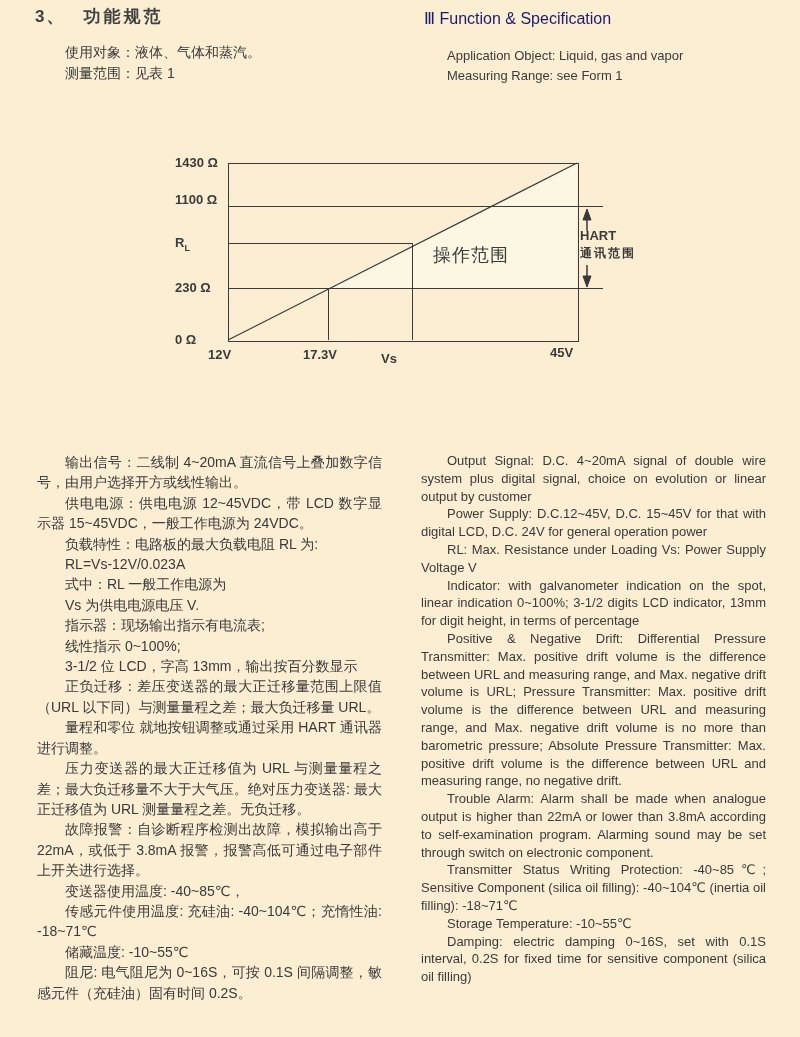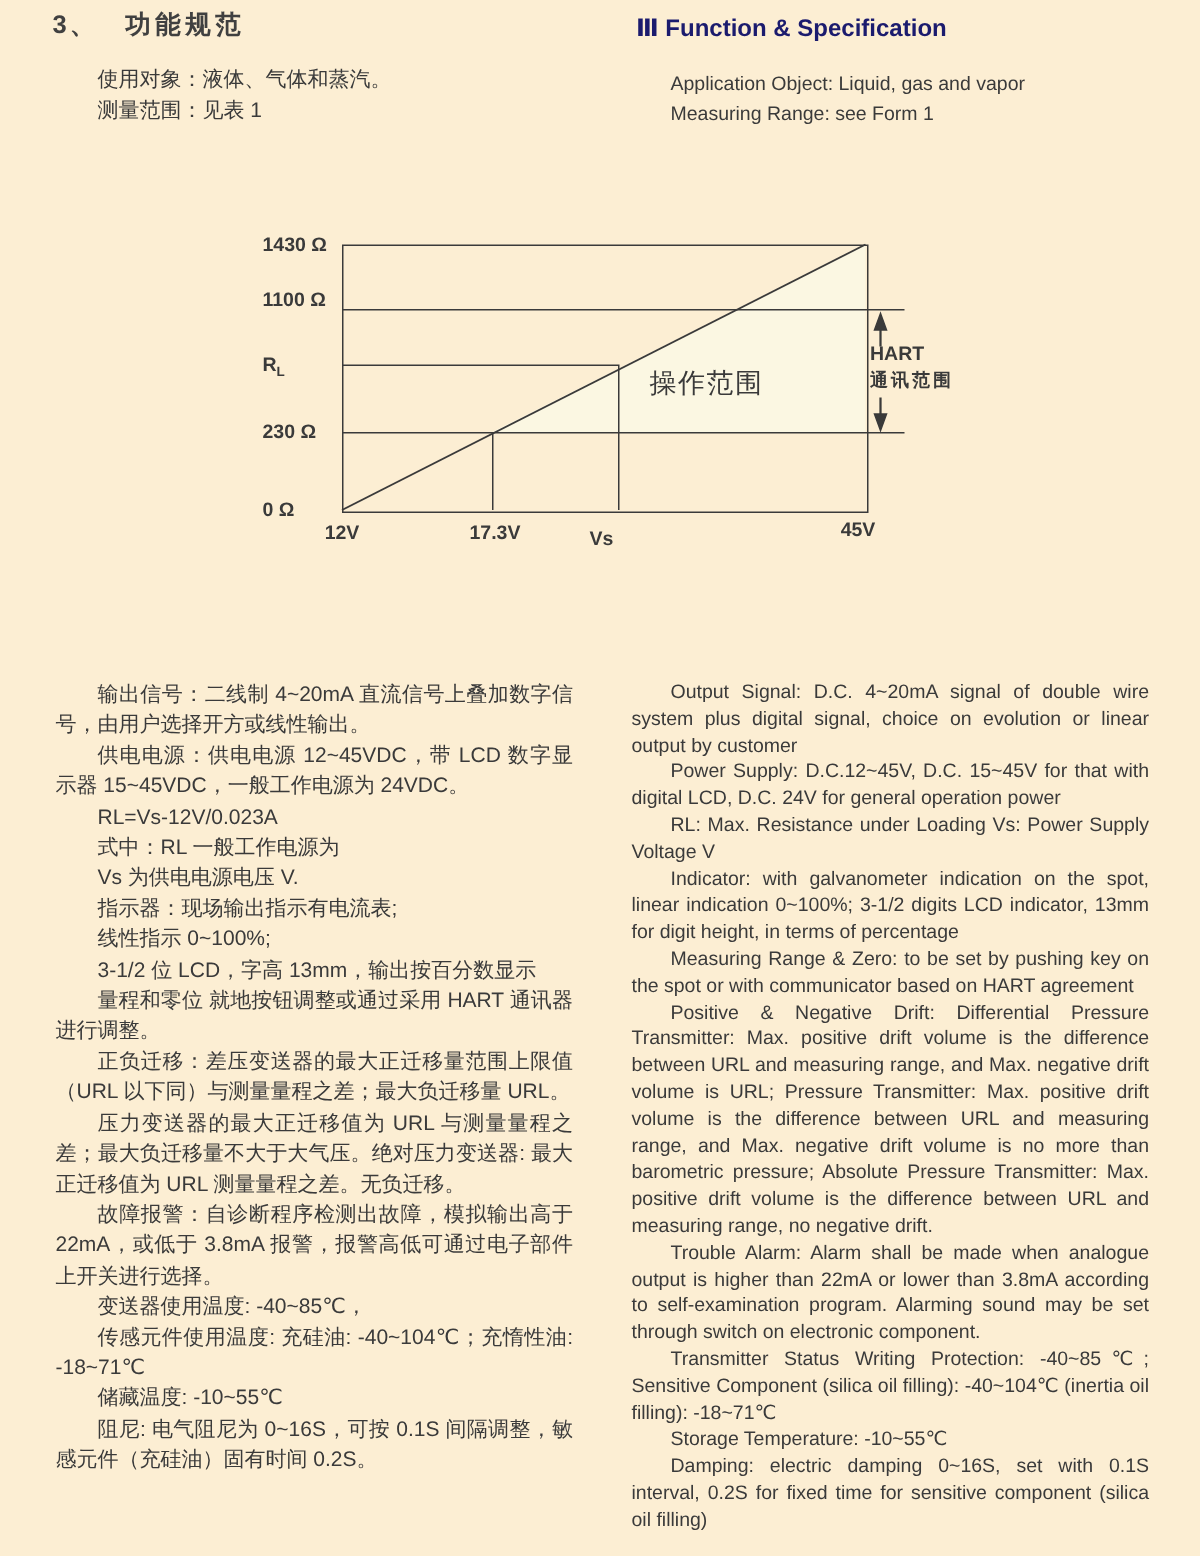--- a/index.html
+++ b/index.html
@@ -5,32 +5,32 @@
   html,body{margin:0;padding:0}
   body{
     width:800px;height:1037px;position:relative;overflow:hidden;
     background:#FCEED3;color:#3A3A3A;
     font-family:"Liberation Sans","DejaVu Sans",sans-serif;
   }
   .page{position:absolute;inset:0}
   .heading-zh{position:absolute;left:35px;top:5px;font-size:17px;font-weight:bold;color:#404040}
   .heading-zh .h-num{margin-right:18px;letter-spacing:2px}
   .heading-zh .h-title{letter-spacing:3px}
-  .heading-en{position:absolute;left:424px;top:9px;font-size:16px;font-weight:bold;color:#1B1B6E}
+  .heading-en{position:absolute;left:424px;top:9px;font-size:16px;font-weight:normal;color:#1B1B6E}
   .intro-zh{position:absolute;left:65px;top:42px;font-size:14px;line-height:21px}
   .intro-en{position:absolute;left:447px;top:46px;font-size:13px;line-height:20px}
 
   .figure{position:absolute;left:0;top:140px;width:720px;height:235px}
   .chart-canvas{position:absolute;left:0;top:0}
   .frame{position:absolute;left:228px;top:23px;width:349px;height:177px;border:1px solid #3A3A3A}
   .hl{position:absolute;height:0;border-top:1px solid #3A3A3A}
   .vl{position:absolute;width:0;border-left:1px solid #3A3A3A}
   .ylab{position:absolute;left:175px;width:52px;font-size:13px;font-weight:600}
   .ylab .sub{font-size:9px}
-  .xlab{position:absolute;font-size:13px;font-weight:600;text-align:center}
+  .xlab{position:absolute;font-size:13px;font-weight:600;text-align:left}
   .region-label{position:absolute;left:433px;top:103px;font-size:18px;font-weight:normal;letter-spacing:1px}
   .hart1{position:absolute;left:580px;top:88px;font-size:13px;font-weight:600}
   .hart2{position:absolute;left:580px;top:105px;width:70px;font-size:12px;font-weight:600;letter-spacing:2px}
 
   .col{position:absolute;top:452px;text-align:justify}
   .col p{margin:0;text-indent:2em}
   .col-zh{left:37px;width:345px;font-size:14px;line-height:20.4px}
   .col-en{left:421px;width:345px;font-size:13px;line-height:17.8px}
 </style>
 </head>
@@ -85,42 +85,42 @@
     <div class="xlab" style="left:550px;top:205px;width:44px">45V</div>
 
     <div class="region-label">操作范围</div>
     <div class="hart1">HART</div>
     <div class="hart2">通讯范围</div>
   </div>
 
   <div class="col col-zh">
     <p>输出信号：二线制 4~20mA 直流信号上叠加数字信号，由用户选择开方或线性输出。</p>
     <p>供电电源：供电电源 12~45VDC，带 LCD 数字显示器 15~45VDC，一般工作电源为 24VDC。</p>
+    <p>负载特性：电路板的最大负载电阻 RL 为:</p>
     <p>RL=Vs-12V/0.023A</p>
     <p>式中：RL 一般工作电源为</p>
     <p>Vs 为供电电源电压 V.</p>
     <p>指示器：现场输出指示有电流表;</p>
     <p>线性指示 0~100%;</p>
     <p>3-1/2 位 LCD，字高 13mm，输出按百分数显示</p>
+    <p>正负迁移：差压变送器的最大正迁移量范围上限值（URL 以下同）与测量量程之差；最大负迁移量 URL。</p>
     <p>量程和零位 就地按钮调整或通过采用 HART 通讯器进行调整。</p>
-    <p>正负迁移：差压变送器的最大正迁移量范围上限值（URL 以下同）与测量量程之差；最大负迁移量 URL。</p>
     <p>压力变送器的最大正迁移值为 URL 与测量量程之差；最大负迁移量不大于大气压。绝对压力变送器: 最大正迁移值为 URL 测量量程之差。无负迁移。</p>
     <p>故障报警：自诊断程序检测出故障，模拟输出高于 22mA，或低于 3.8mA 报警，报警高低可通过电子部件上开关进行选择。</p>
     <p>变送器使用温度: -40~85℃，</p>
     <p>传感元件使用温度: 充硅油: -40~104℃；充惰性油: -18~71℃</p>
     <p>储藏温度: -10~55℃</p>
     <p>阻尼: 电气阻尼为 0~16S，可按 0.1S 间隔调整，敏感元件（充硅油）固有时间 0.2S。</p>
   </div>
 
   <div class="col col-en">
     <p>Output Signal: D.C. 4~20mA signal of double wire system plus digital signal, choice on evolution or linear output by customer</p>
     <p>Power Supply: D.C.12~45V, D.C. 15~45V for that with digital LCD, D.C. 24V for general operation power</p>
     <p>RL: Max. Resistance under Loading   Vs: Power Supply Voltage V</p>
     <p>Indicator: with galvanometer indication on the spot, linear indication 0~100%; 3-1/2 digits LCD indicator, 13mm for digit height, in terms of percentage</p>
-    <p>Measuring Range &amp; Zero: to be set by pushing key on the spot or with communicator based on HART agreement</p>
     <p>Positive &amp; Negative Drift: Differential Pressure Transmitter: Max. positive drift volume is the difference between URL and measuring range, and Max. negative drift volume is URL; Pressure Transmitter: Max. positive drift volume is the difference between URL and measuring range, and Max. negative drift volume is no more than barometric pressure; Absolute Pressure Transmitter: Max. positive drift volume is the difference between URL and measuring range, no negative drift.</p>
     <p>Trouble Alarm: Alarm shall be made when analogue output is higher than 22mA or lower than 3.8mA according to self-examination program. Alarming sound may be set through switch on electronic component.</p>
     <p>Transmitter Status Writing Protection: -40~85℃; Sensitive Component (silica oil filling): -40~104℃ (inertia oil filling): -18~71℃</p>
     <p>Storage Temperature: -10~55℃</p>
     <p>Damping: electric damping 0~16S, set with 0.1S interval, 0.2S for fixed time for sensitive component (silica oil filling)</p>
   </div>
 
 </div>
 
 </body></html>

